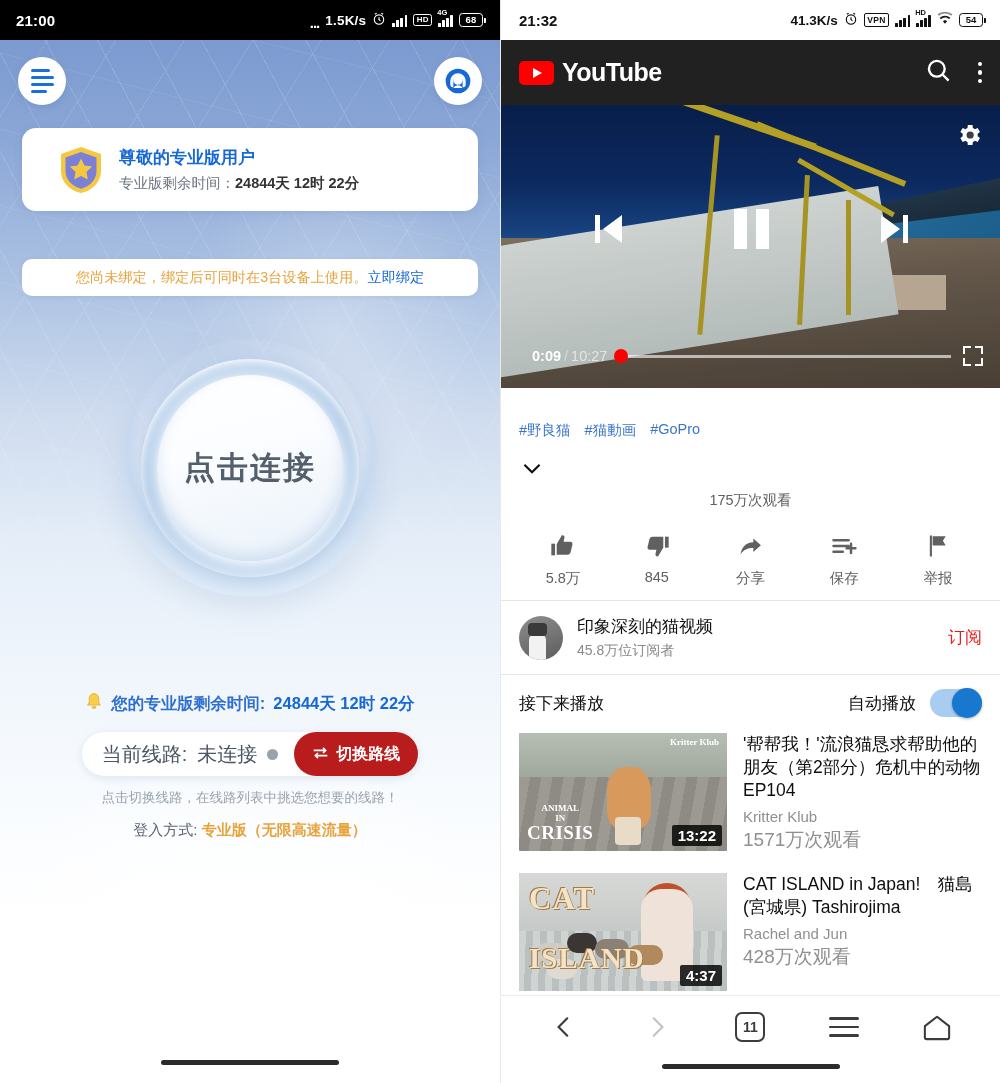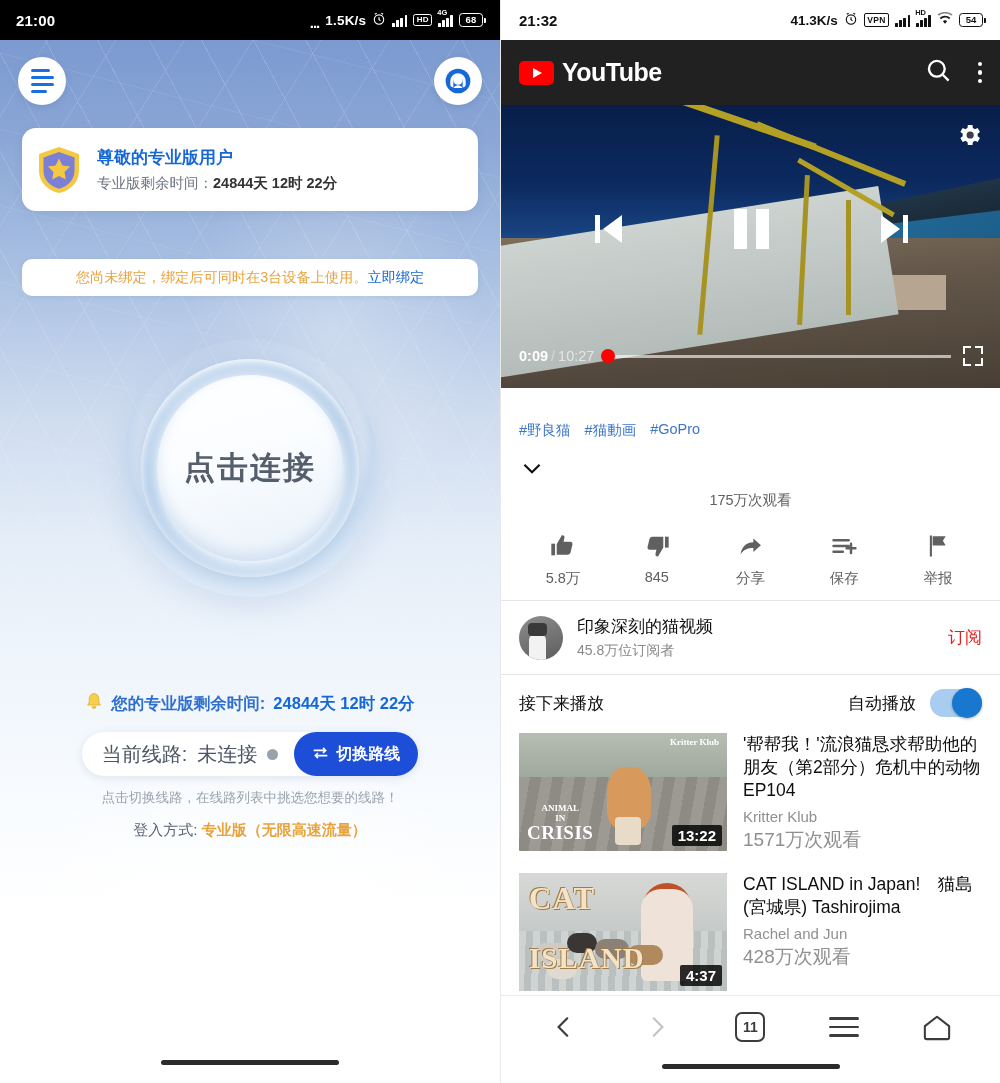--- a/index.html
+++ b/index.html
@@ -67,21 +67,21 @@
   .menu-ic { display:flex; flex-direction:column; gap:3.5px; align-items:flex-start; }
   .menu-ic span { display:block; height:3.6px; border-radius:2px; background:#1a6fe0; }
   .menu-ic span:nth-child(1){ width:19px; }
   .menu-ic span:nth-child(2){ width:23px; }
   .menu-ic span:nth-child(3){ width:23px; }
   .menu-ic span:nth-child(4){ width:16px; }
 
   .vip-card {
     position:absolute; left:22px; right:22px; top:88px; height:83px; z-index:3;
     background:#fff; border-radius:14px; box-shadow:0 2px 8px rgba(60,90,140,.13);
-    display:flex; align-items:center; padding:0 14px; gap:15px;
+    display:flex; align-items:center; padding:0 36px; gap:15px;
   }
   .shield { width:46px; height:50px; flex:none; }
   .vip-txt { display:flex; flex-direction:column; gap:5px; }
   .vip-title { color:#1668d6; font-size:17px; font-weight:700; }
   .vip-sub { color:#6b7280; font-size:14.5px; }
   .vip-sub b { color:#333; font-weight:600; }
 
   .bind-card {
     position:absolute; left:22px; right:22px; top:219px; height:37px; z-index:3;
     background:#fff; border-radius:10px; box-shadow:0 1px 5px rgba(60,90,140,.12);
@@ -126,21 +126,21 @@
     position:absolute; left:0; right:0; top:692px; z-index:3;
     display:flex; justify-content:center;
   }
   .route-inner {
     background:#fff; border-radius:22px; height:44px; display:flex; align-items:center;
     padding:0 0 0 20px; box-shadow:0 2px 8px rgba(60,90,140,.14); gap:10px;
   }
   .route-txt { font-size:20px; color:#4b5563; }
   .route-dot { width:11px; height:11px; border-radius:50%; background:#9aa3ad; }
   .switch-btn {
-    background:#1d4ed8; color:#fff; border-radius:22px; height:44px;
+    background:#b91c1c; color:#fff; border-radius:22px; height:44px;
     display:flex; align-items:center; gap:7px; padding:0 18px; margin-left:6px;
     font-size:16px; font-weight:700; border:none; cursor:pointer;
   }
   .swap-ic { font-size:15px; }
 
   .hint-line { position:absolute; left:0; right:0; top:749px; z-index:3;
                text-align:center; font-size:13.5px; color:#9aa3ad; }
   .login-line { position:absolute; left:0; right:0; top:781px; z-index:3;
                 text-align:center; font-size:15px; color:#5b6472; }
   .login-line .v { color:#e8a33d; font-weight:700; }
@@ -207,21 +207,21 @@
                align-items:center; justify-content:center; gap:112px; z-index:4; }
   .icn-prev, .icn-next { display:flex; align-items:center; gap:3px; }
   .tri-l { width:0;height:0;border-right:19px solid #fff;border-top:14px solid transparent;border-bottom:14px solid transparent; }
   .tri-r { width:0;height:0;border-left:19px solid #fff;border-top:14px solid transparent;border-bottom:14px solid transparent; }
   .barv { width:5px; height:28px; background:#fff; }
   .pausebtn { display:flex; gap:9px; }
   .pausebtn i { display:block; width:13px; height:40px; background:#fff; }
 
   .ply-bottom { position:absolute; left:0; right:0; bottom:22px; z-index:4;
                 display:flex; align-items:center; padding:0 18px; gap:12px; }
-  .ply-time { color:#fff; font-size:14.5px; font-weight:600; white-space:nowrap; }
+  .ply-time { color:#fff; font-size:14.5px; font-weight:600; white-space:nowrap;margin-left:13px; }
   .ply-time .sep { color:#d8d8d8; font-weight:400; margin:0 3px; }
   .ply-time .tot { color:#e4e4e4; font-weight:400; }
   .seek { position:relative; flex:1; height:3px; background:rgba(255,255,255,.62); margin-left:2px;}
   .seek .knob { position:absolute; left:0; top:50%; transform:translate(-50%,-50%);
                 width:14px; height:14px; background:#ff0000; border-radius:50%; }
   .fs { width:20px; height:20px; position:relative; flex:none; }
   .fs i { position:absolute; width:8px; height:8px; border:2.4px solid #fff; }
   .fs i:nth-child(1){ left:0; top:0; border-right:none; border-bottom:none;}
   .fs i:nth-child(2){ right:0; top:0; border-left:none; border-bottom:none;}
   .fs i:nth-child(3){ left:0; bottom:0; border-right:none; border-top:none;}

